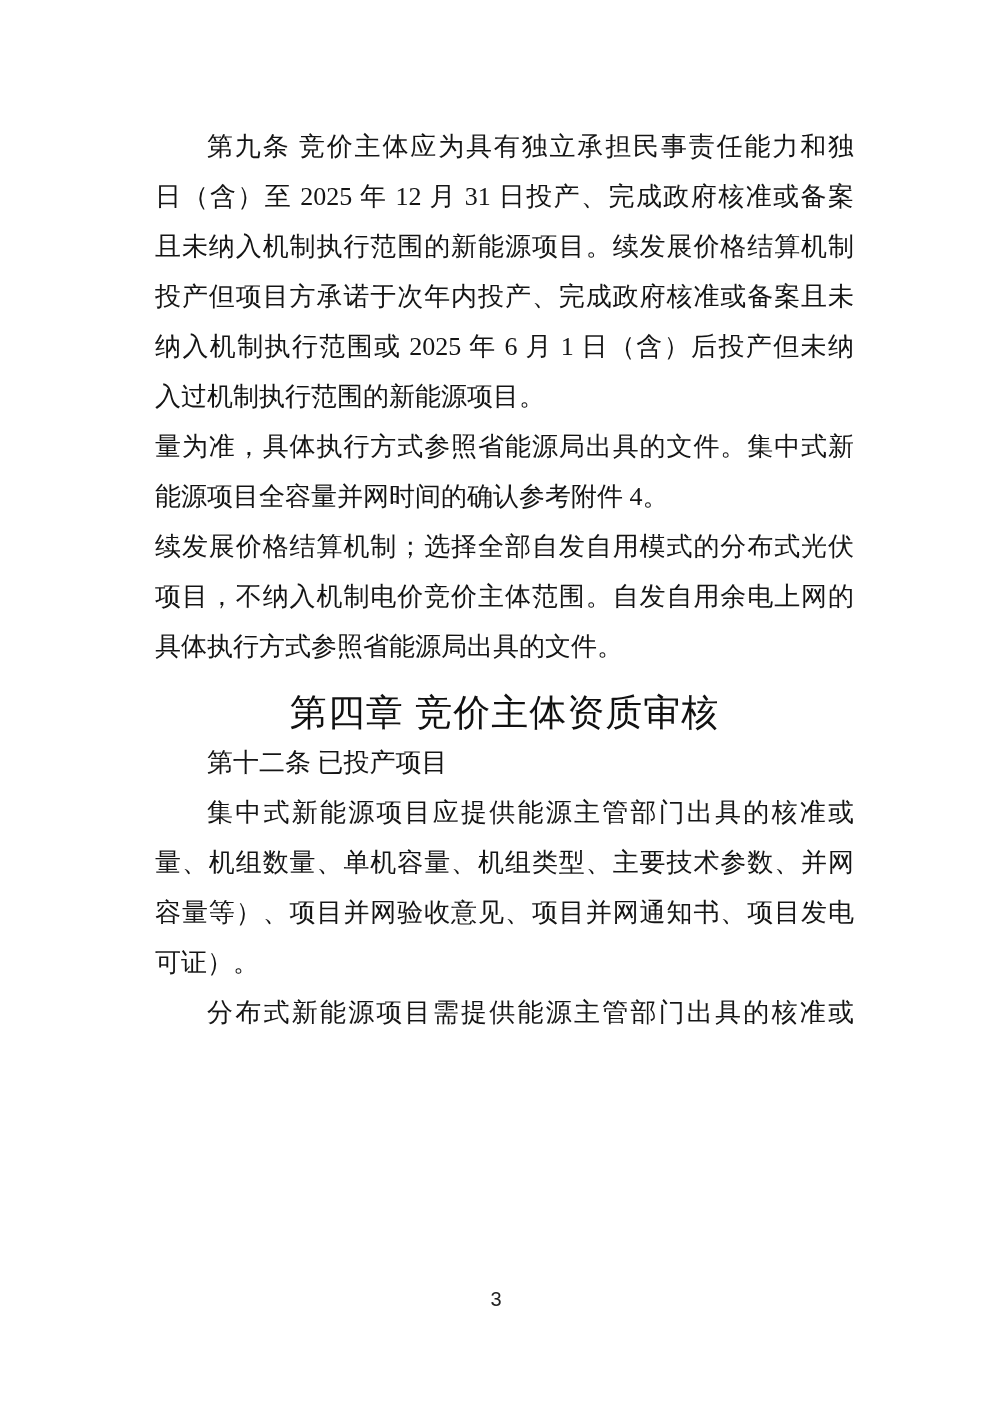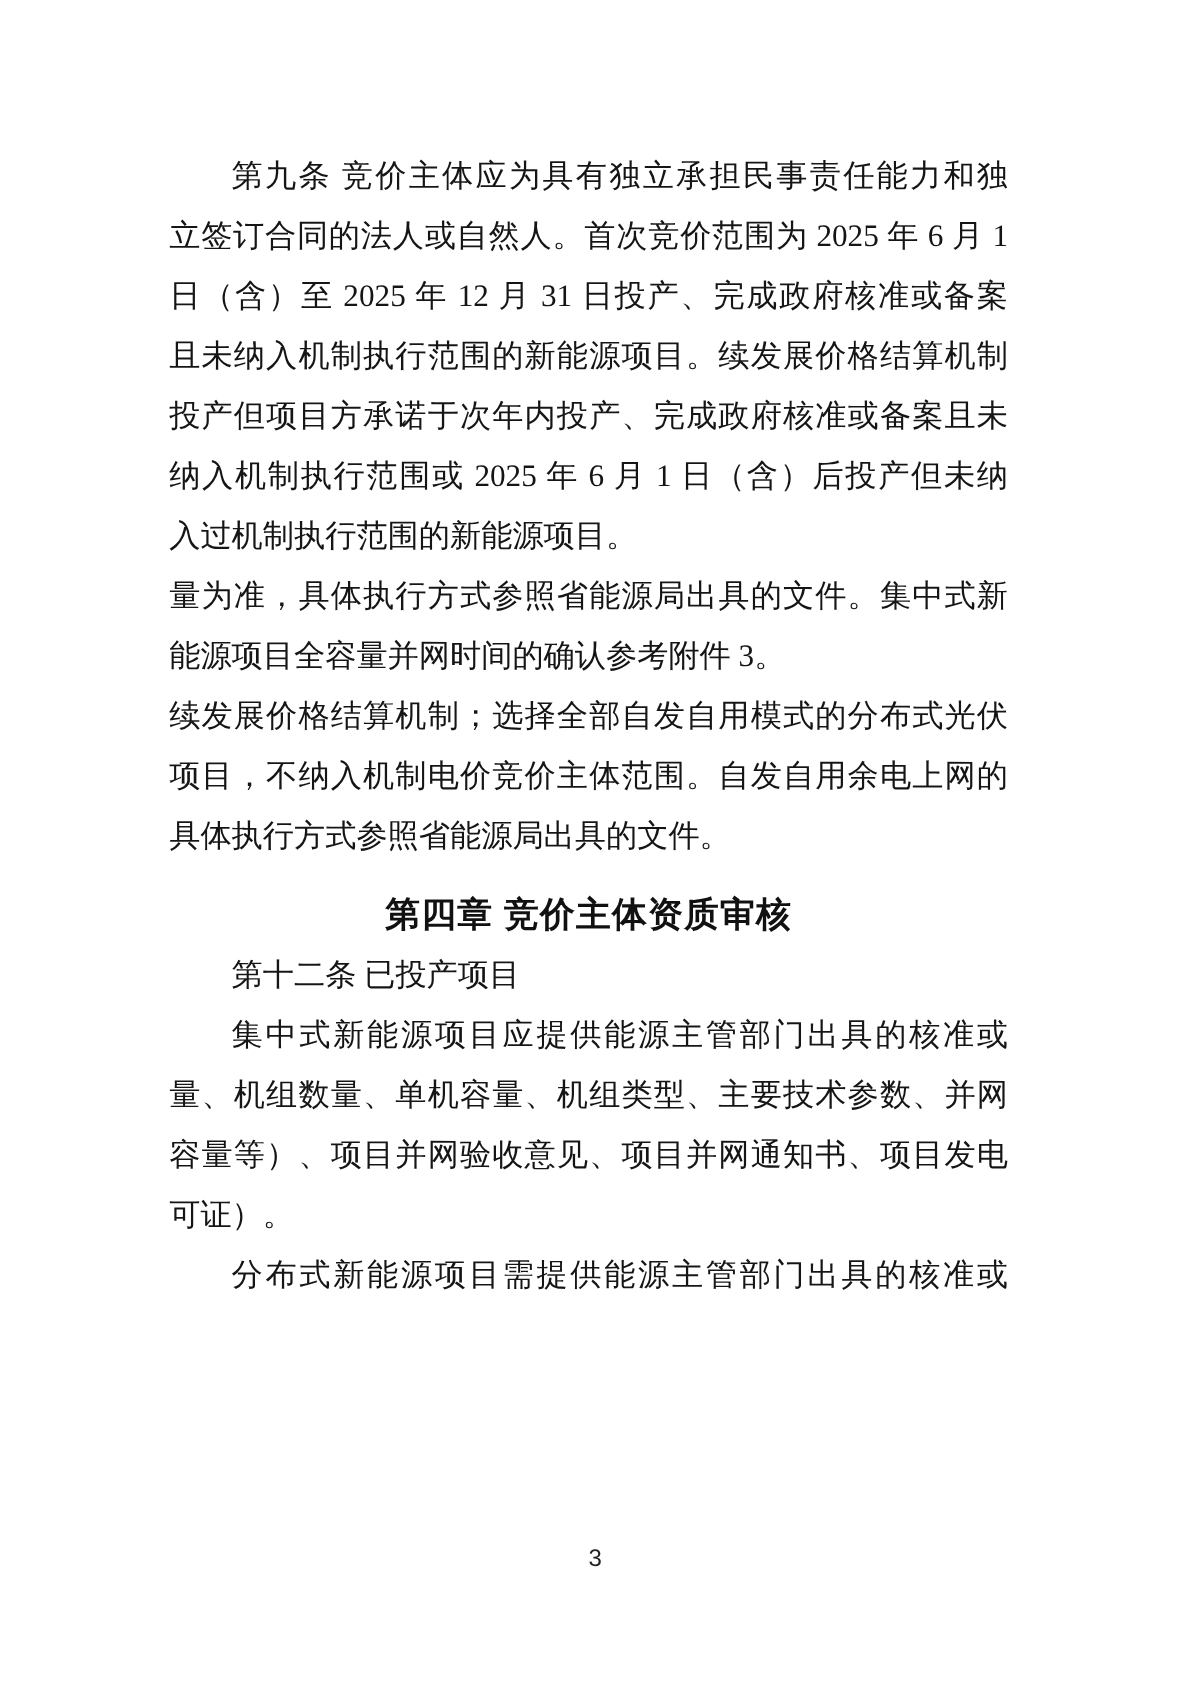--- a/index.html
+++ b/index.html
@@ -17,21 +17,21 @@
   .page {
     position: absolute;
     left: 0;
     top: 0;
     width: 992px;
     height: 1403px;
     background: #ffffff;
   }
   .doc-body {
     position: absolute;
-    left: 141px;
+    left: 155px;
     top: 122px;
     width: 699px;
     color: #151515;
     font-size: 26px;
     line-height: 50px;
     text-align: justify;
   }
   .text-line {
     height: 50px;
     white-space: nowrap;
@@ -40,22 +40,22 @@
   .text-line.fill {
     text-align-last: justify;
   }
   .text-line.indent {
     text-indent: 52px;
   }
   .chapter-heading {
     height: 50px;
     padding-top: 16px;
     font-family: "Liberation Sans", "DejaVu Sans", sans-serif;
-    font-weight: 700;
-    font-size: 29px;
+    font-weight: 400;
+    font-size: 37px;
     text-align: center;
     text-align-last: center;
     white-space: nowrap;
     letter-spacing: 1px;
     color: #111111;
   }
   .page-number {
     position: absolute;
     left: 0;
     top: 1286px;
@@ -66,28 +66,27 @@
     line-height: 26px;
     color: #222222;
   }
 </style>
 </head>
 <body>
 
 <div class="page">
   <div class="doc-body" id="doc-lines">
       <div class="text-line fill indent">第九条 竞价主体应为具有独立承担民事责任能力和独</div>
-      <div class="text-line fill">立签订合同的法人或自然人。首次竞价范围为 2025 年 6 月 1</div>
       <div class="text-line fill">日（含）至 2025 年 12 月 31 日投产、完成政府核准或备案</div>
       <div class="text-line fill">且未纳入机制执行范围的新能源项目。续发展价格结算机制</div>
       <div class="text-line fill">投产但项目方承诺于次年内投产、完成政府核准或备案且未</div>
       <div class="text-line fill">纳入机制执行范围或 2025 年 6 月 1 日（含）后投产但未纳</div>
       <div class="text-line">入过机制执行范围的新能源项目。</div>
       <div class="text-line fill">量为准，具体执行方式参照省能源局出具的文件。集中式新</div>
-      <div class="text-line">能源项目全容量并网时间的确认参考附件 3。</div>
+      <div class="text-line">能源项目全容量并网时间的确认参考附件 4。</div>
       <div class="text-line fill">续发展价格结算机制；选择全部自发自用模式的分布式光伏</div>
       <div class="text-line fill">项目，不纳入机制电价竞价主体范围。自发自用余电上网的</div>
       <div class="text-line">具体执行方式参照省能源局出具的文件。</div>
       <div class="chapter-heading">第四章 竞价主体资质审核</div>
       <div class="text-line indent">第十二条 已投产项目</div>
       <div class="text-line fill indent">集中式新能源项目应提供能源主管部门出具的核准或</div>
       <div class="text-line fill">量、机组数量、单机容量、机组类型、主要技术参数、并网</div>
       <div class="text-line fill">容量等）、项目并网验收意见、项目并网通知书、项目发电</div>
       <div class="text-line">可证）。</div>
       <div class="text-line fill indent">分布式新能源项目需提供能源主管部门出具的核准或</div>

